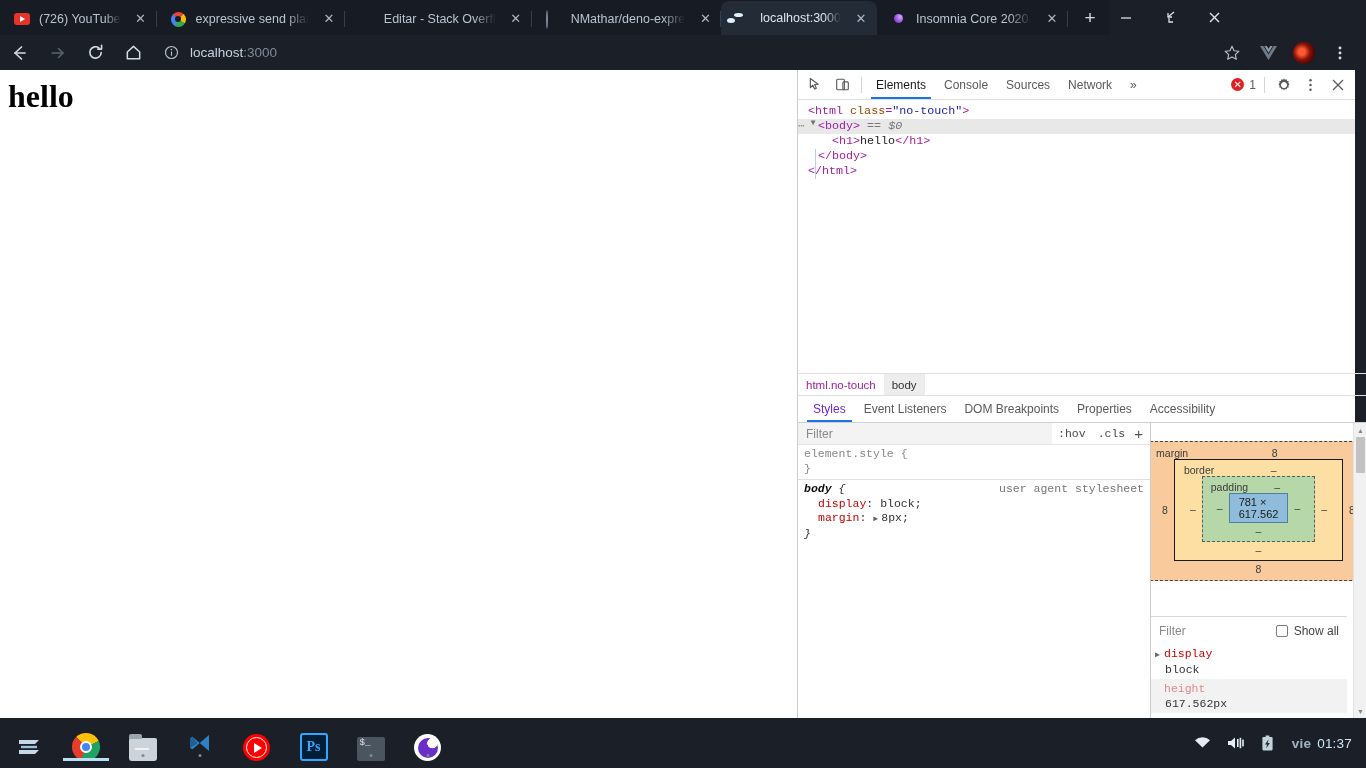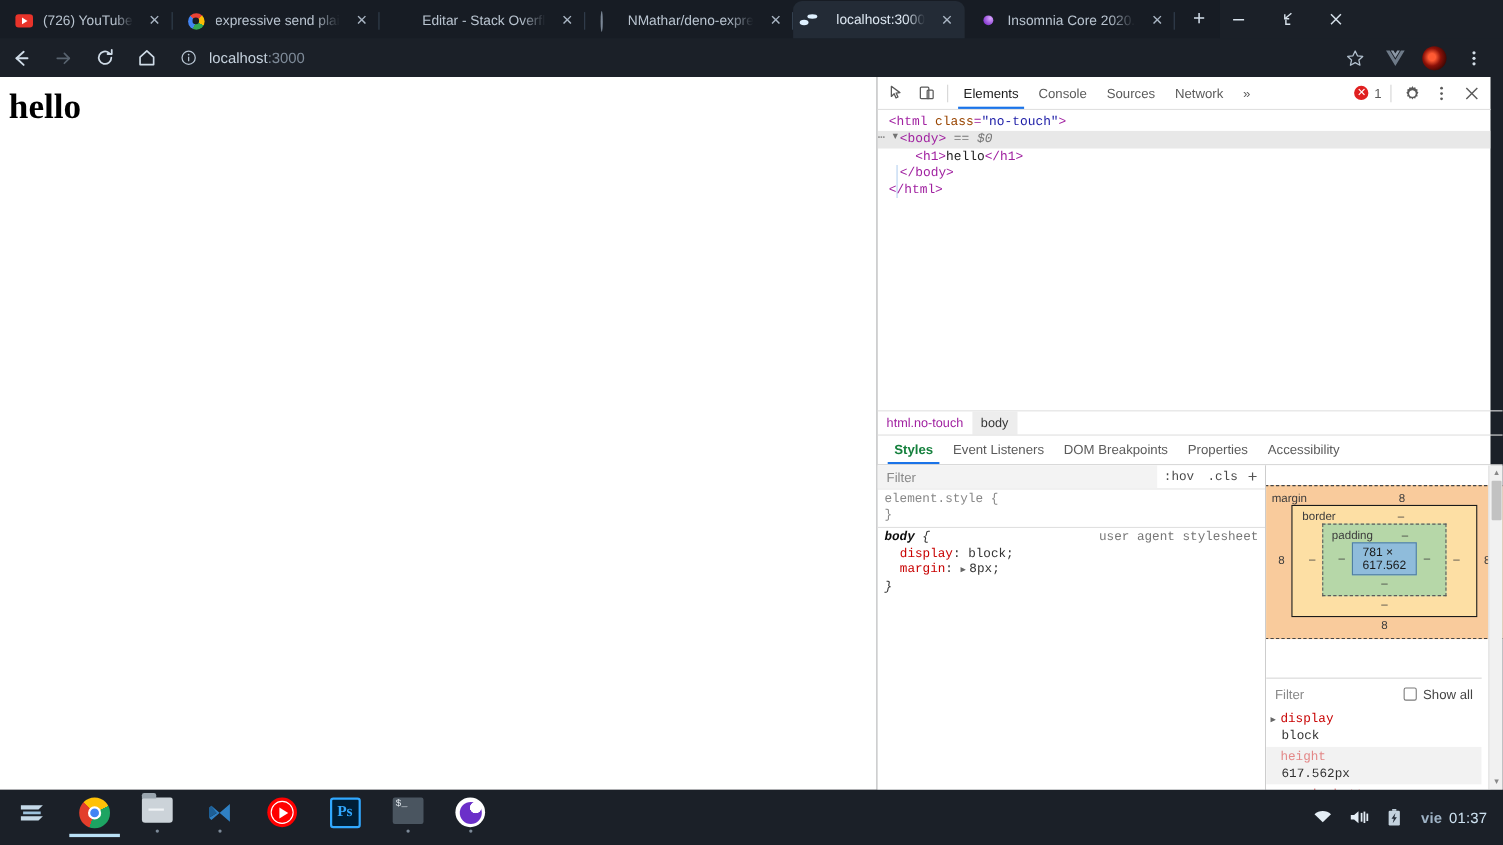--- a/index.html
+++ b/index.html
@@ -118,21 +118,21 @@
   #crumbs { position:absolute; left:0; top:303px; width:568px; height:22px;
             border-top:1px solid #e0e0e0; display:flex; align-items:center; font-size:11.5px; }
   .crumb { padding:0 8px; height:21px; display:flex; align-items:center; color:#606060; }
   .crumb.sel { background:#ededed; color:#333; }
   .crumb .cm { color:#a020a0; }
   .crumb .cc { color:#a020a0; }
 
   #sidetabs { position:absolute; left:0; top:325px; width:568px; height:27px;
               border-top:1px solid #e0e0e0; display:flex; align-items:center; padding-left:6px; }
   .sdt { height:26px; padding:0 9px; display:flex; align-items:center; font-size:12px; color:#5a5a5a; position:relative; }
-  .sdt.active { color:#15803d;font-weight:bold; }
+  .sdt.active { color:#6d28d9; }
   .sdt.active:after { content:""; position:absolute; left:3px; right:3px; bottom:0; height:2px; background:#1a73e8; }
 
   #lowerwrap { position:absolute; left:0; top:352px; width:568px; height:296px;
                border-top:1px solid #d0d0d0; display:flex; }
   #stylespane { width:353px; height:295px; background:#fff; border-right:1px solid #cdcdcd; }
   #stylefilter { height:22px; display:flex; align-items:center; border-bottom:1px solid #e4e4e4; }
   #stylefilter .fbox { flex:1 1 auto; height:21px; background:#f3f3f3; display:flex; align-items:center; padding-left:8px; }
   #stylefilter .fph { font-size:12px; color:#898989; }
   .fbtn { font-family:"Liberation Mono", monospace; font-size:11.5px; color:#4a4a4a; padding:0 6px; }
   .fplus { font-size:15px; color:#555; padding:0 7px 0 3px; }
@@ -182,21 +182,21 @@
   #cscroll { position:absolute; right:0; top:0; width:13px; height:295px; background:#f1f1f1;
              border-left:1px solid #e2e2e2; }
   #cscroll .thumb { position:absolute; left:2px; top:14px; width:9px; height:36px; background:#c2c2c2; border-radius:1px; }
   #cscroll .au, #cscroll .ad { position:absolute; left:0; width:13px; height:14px;
              display:flex; align-items:center; justify-content:center; color:#888; font-size:7px; }
   #cscroll .au { top:0; } #cscroll .ad { bottom:0; }
 
   
   #taskbar { position:absolute; left:0; top:718px; width:1366px; height:50px; background:#1b2028;
              display:flex; align-items:center; }
-  .tbitem { width:57px; height:36px; display:flex; align-items:flex-start; justify-content:center;
+  .tbitem { width:57px; height:36px; display:flex; align-items:flex-end; justify-content:center;
             position:relative; flex:0 0 57px; }
   .tbitem .run { position:absolute; bottom:4px; left:50%; transform:translateX(-50%);
                  width:3px; height:3px; border-radius:50%; background:#7d8a99; }
   .tbitem.open .run { width:46px; height:3px; border-radius:0; background:#b9e0f5; bottom:0; }
   #tray { margin-left:auto; display:flex; align-items:center; padding-right:14px; }
   .tr { padding:0 8px; display:flex; align-items:center; }
   #clock { font-size:13.5px; color:#cfe3f2; padding-left:10px; letter-spacing:.2px; }
   #clock .d { color:#9fb3c6; margin-right:6px; font-weight:bold; }
 
   .ic-zorin { width:28px;height:28px;position:relative; }

